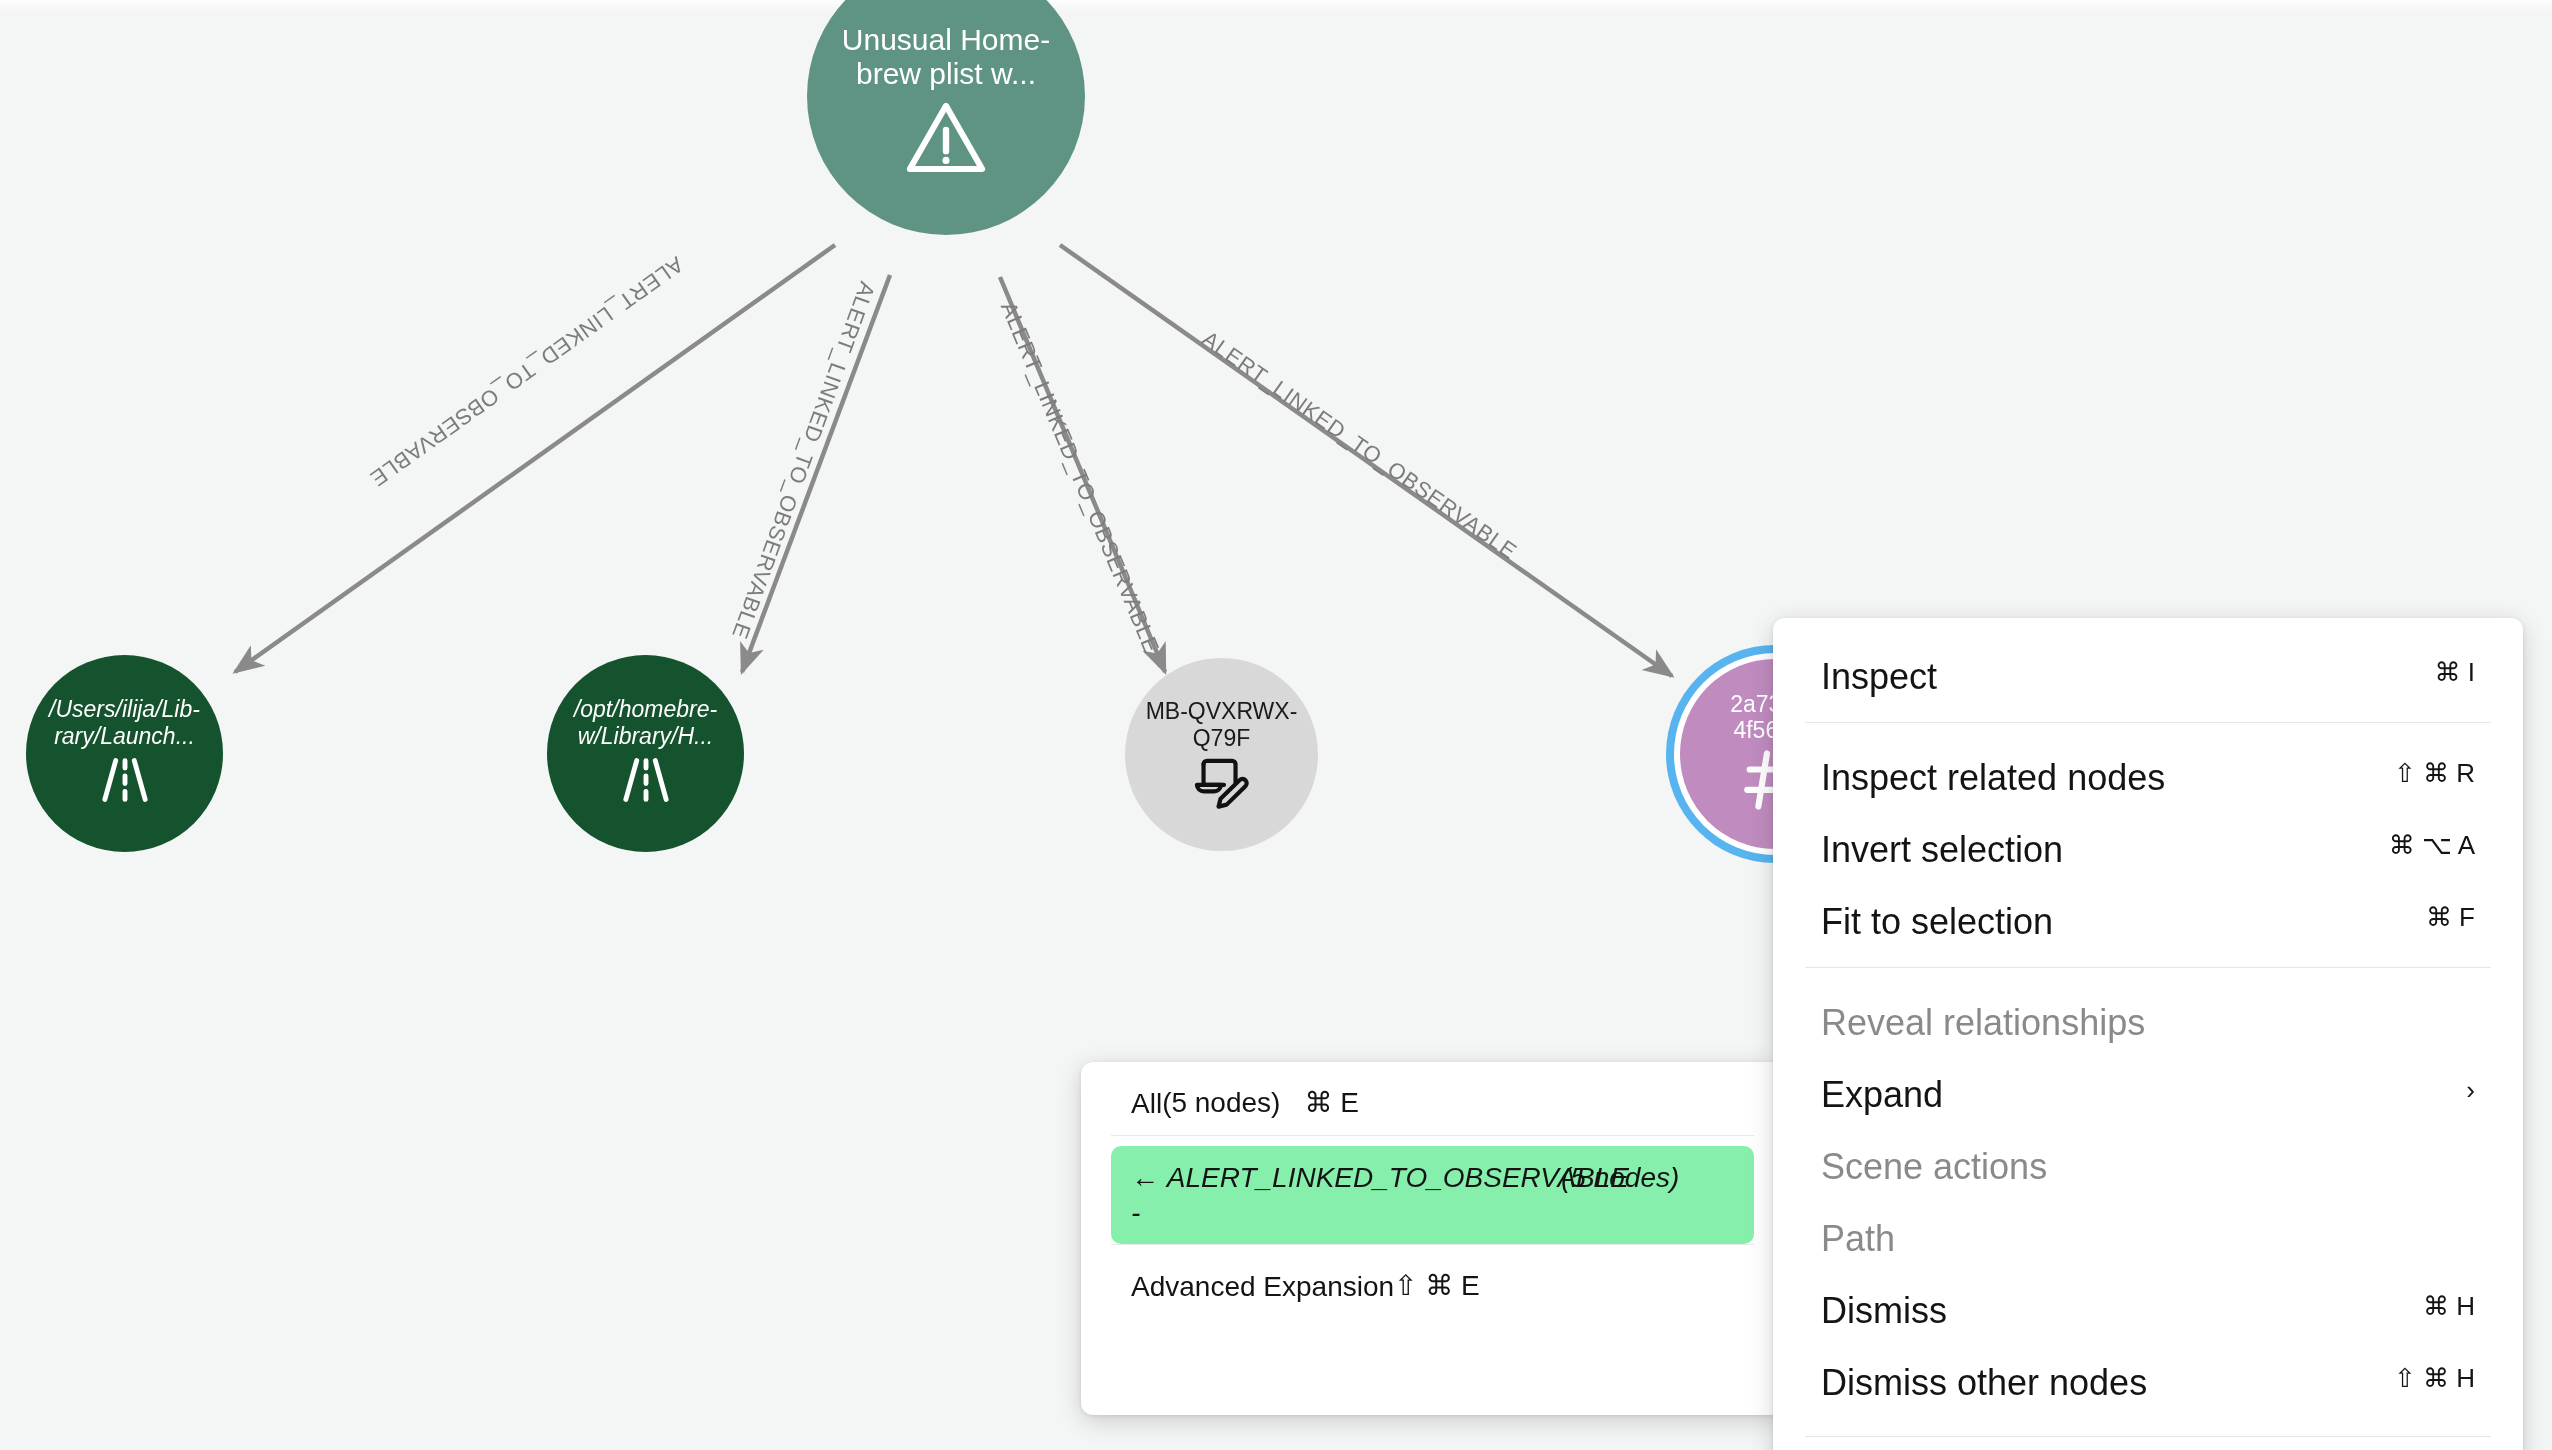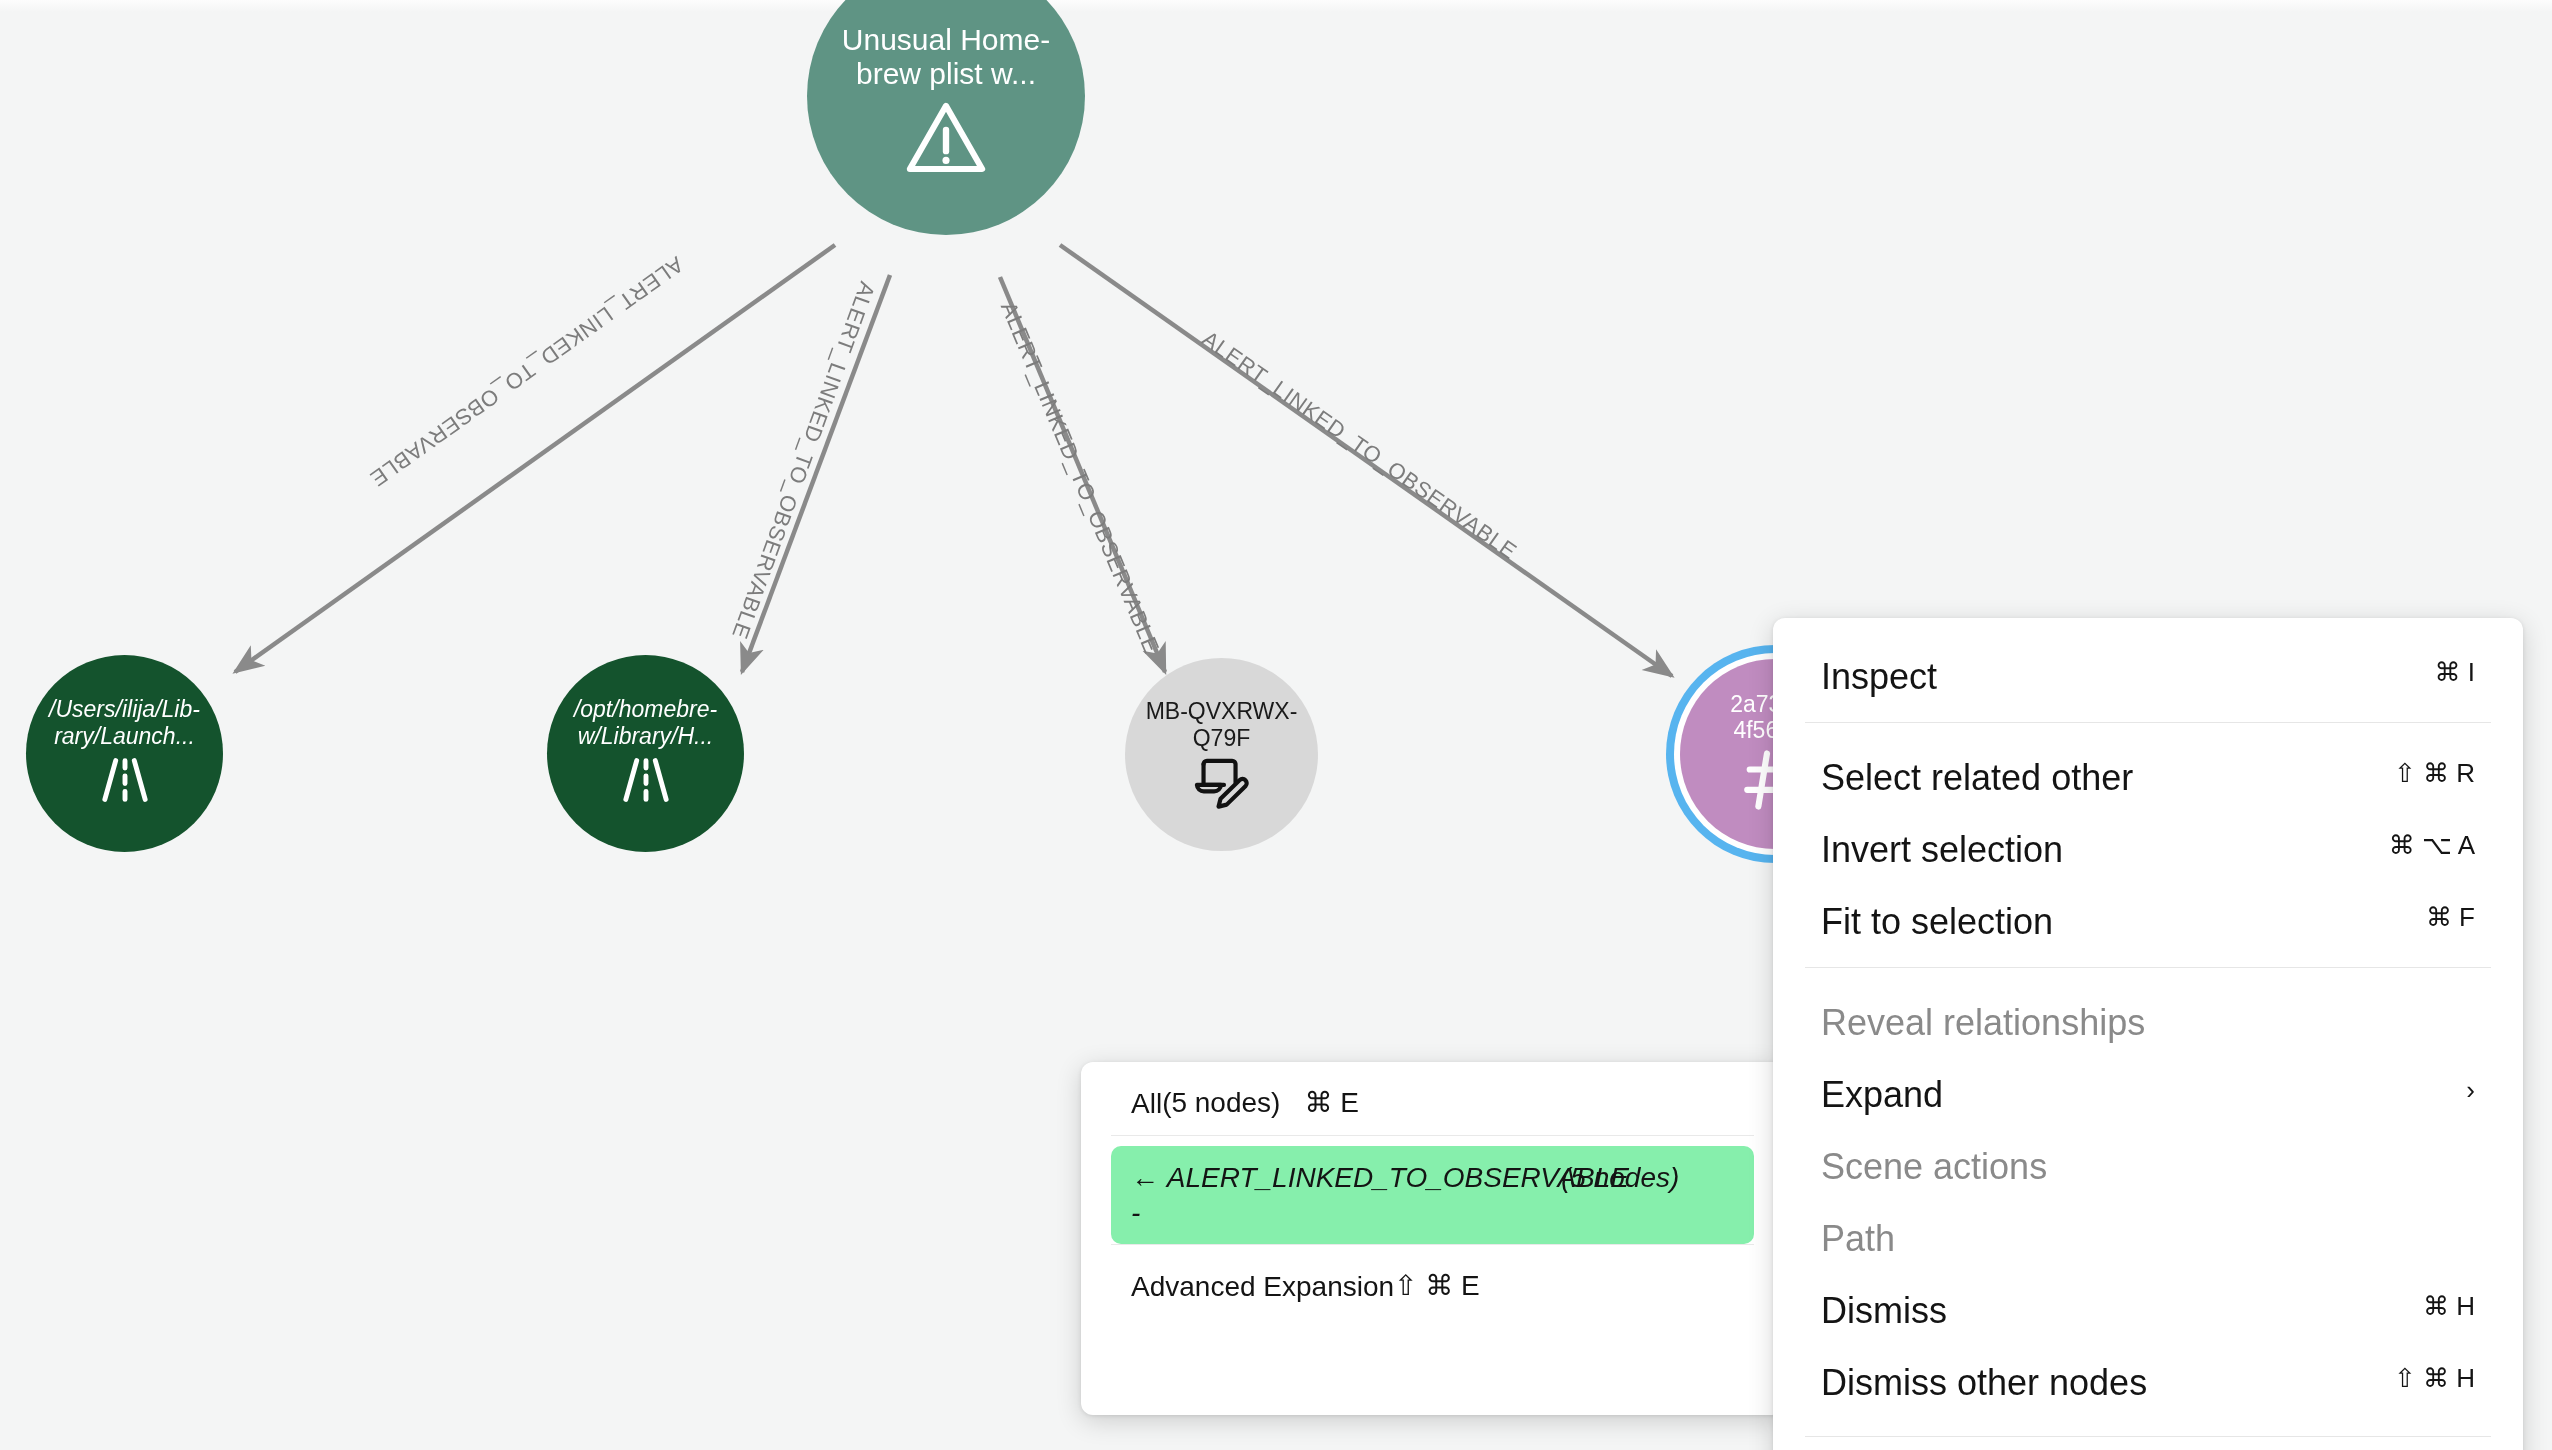--- a/index.html
+++ b/index.html
@@ -205,21 +205,21 @@
   <div class="menu" id="context-menu">
 
     <div class="mrow tall">
       <span class="mlabel">Inspect</span>
       <span class="mshort">⌘ I</span>
     </div>
 
     <div class="mdiv"></div>
 
     <div class="mrow tall">
-      <span class="mlabel">Select related other</span>
+      <span class="mlabel">Inspect related nodes</span>
       <span class="mshort">⇧ ⌘ R</span>
     </div>
 
     <div class="mrow tall">
       <span class="mlabel">Invert selection</span>
       <span class="mshort">⌘ ⌥ A</span>
     </div>
 
     <div class="mrow tall">
       <span class="mlabel">Fit to selection</span>

